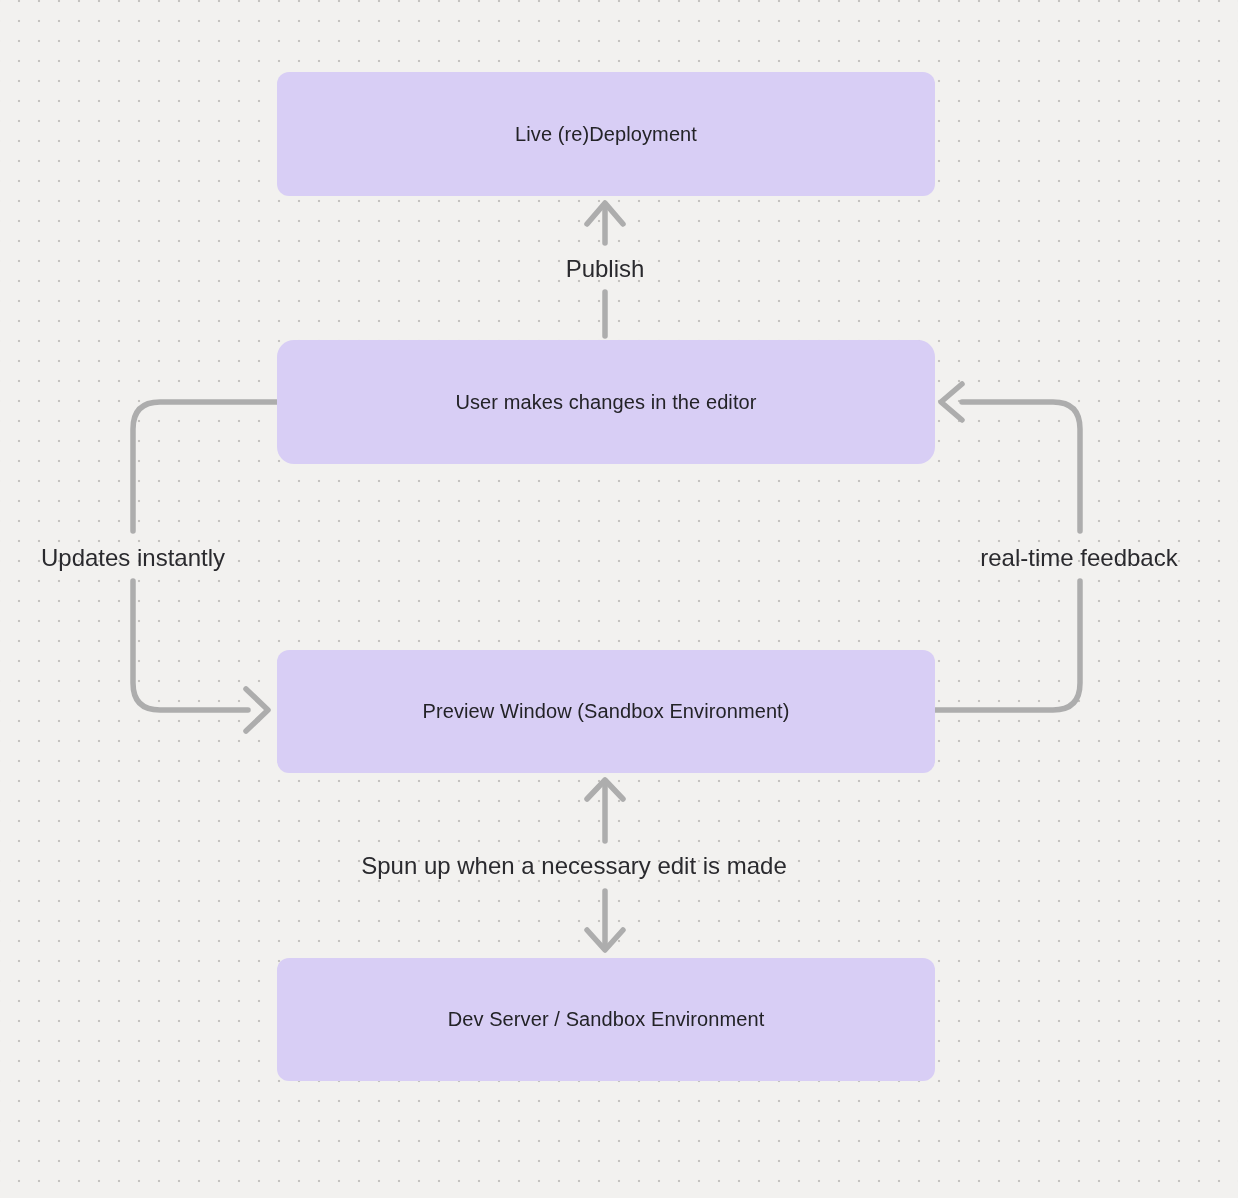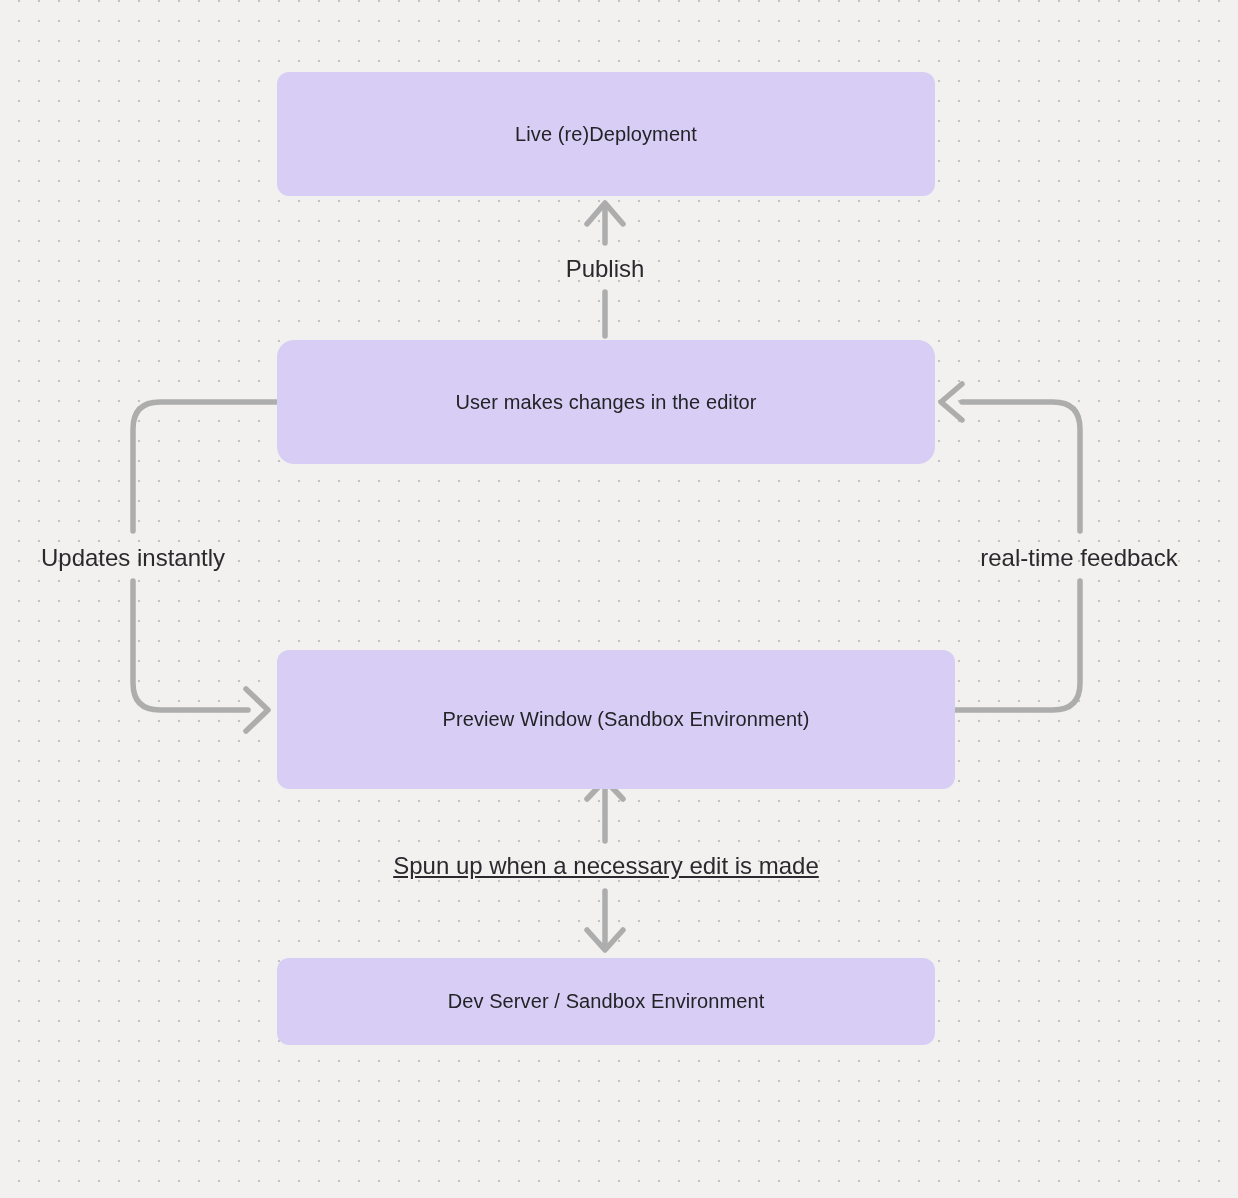--- a/index.html
+++ b/index.html
@@ -43,33 +43,33 @@
     justify-content: center;
     text-align: center;
   }
   .node span {
     font-size: 20px;
     color: var(--node-text, #232327);
     letter-spacing: 0.1px;
   }
   .node-1 { top: 72px; }
   .node-2 { top: 340px; border-radius: 17px; }
-  .node-3 { top: 650px; height: 139px; padding-left: 20px; }
-  .node-4 { top: 958px; height: 87px; }
+  .node-3 { top: 650px; height: 123px; }
+  .node-4 { top: 958px; height: 123px; }
   .edge-label {
     position: absolute;
     transform: translate(-50%, -50%);
     font-size: 24px;
     color: var(--label-text, #2a2a2e);
     white-space: nowrap;
   }
   .label-publish   { left: 605px;  top: 269px; }
   .label-updates   { left: 133px;  top: 558px; }
   .label-realtime  { left: 1079px; top: 558px; }
-  .label-spunup    { left: 606px;  top: 866px; text-decoration: underline; }
+  .label-spunup    { left: 574px;  top: 866px; }
 </style>
 </head>
 <body>
 
 <div class="canvas">
 
   <svg class="arrows" viewBox="0 0 1238 1198" xmlns="http://www.w3.org/2000/svg">
 
     <g>
       <path d="M605,209 L605,243"></path>

